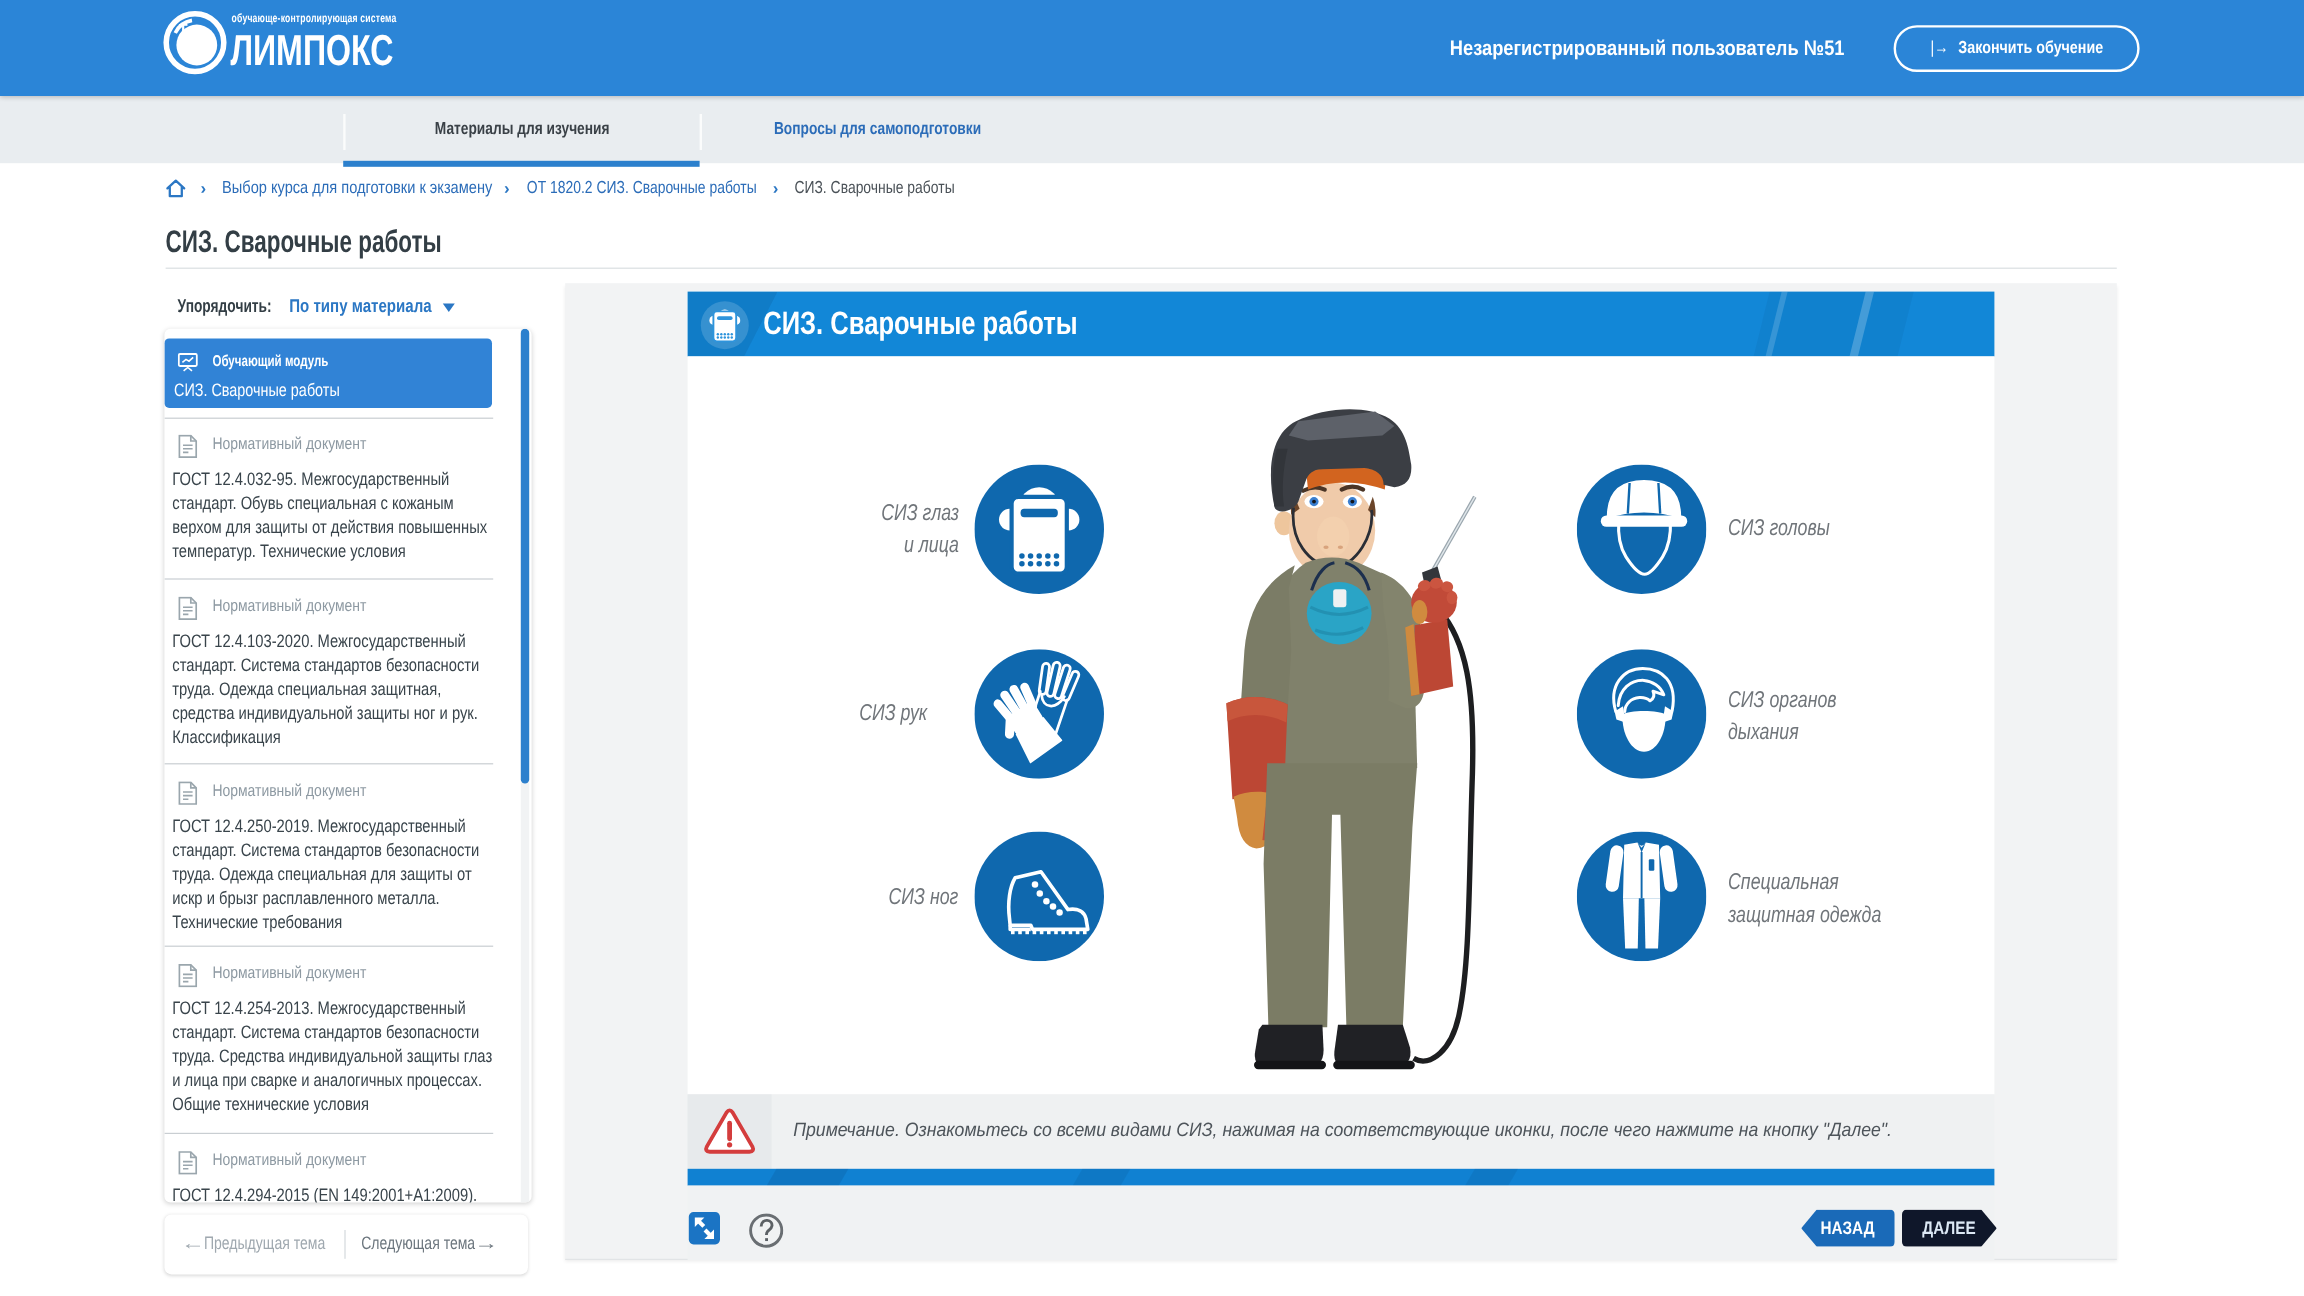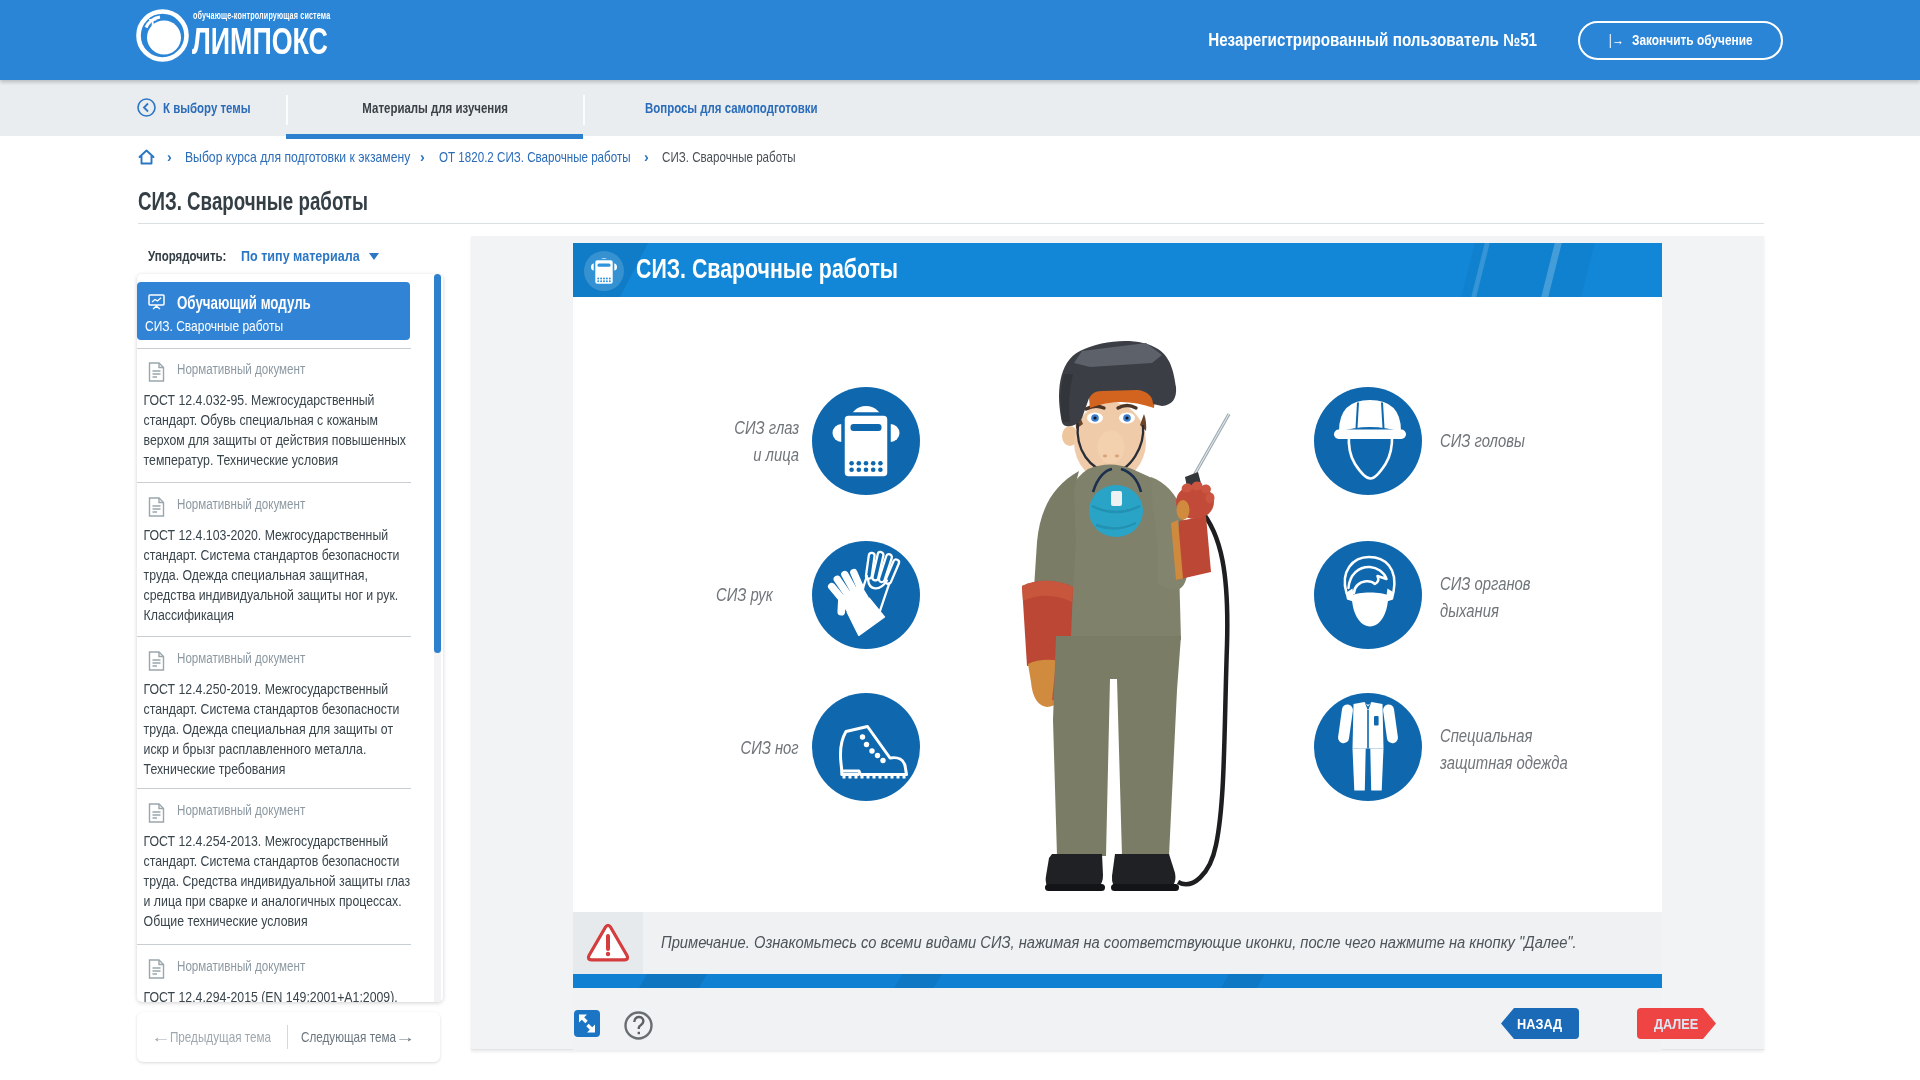--- a/index.html
+++ b/index.html
@@ -101,21 +101,21 @@
 #prog .d2 { position:absolute; left:325px; width:40px; height:14px; background:rgba(0,20,50,.08); transform:skewX(-30deg); }
 #prog .d3 { position:absolute; left:652px; width:36px; height:14px; background:rgba(0,20,50,.08); transform:skewX(-30deg); }
 #pfoot { position:absolute; left:0; top:745px; width:1089px; height:62px; background:#f0f2f3; }
 #fsbtn { position:absolute; left:1px; top:22px; width:26px; height:27px; background:#1b74c4;
   border-radius:4px; }
 #helpbtn { position:absolute; left:51px; top:23px; width:29px; height:29px; }
 .pbtn { position:absolute; top:20px; height:31px; color:#fff; font-size:15px;
   font-weight:bold; text-align:center; line-height:31px; border-radius:4px; }
 #btn-back { left:928px; width:78px; background:#1a6ab8;
   clip-path:polygon(13px 0, 100% 0, 100% 100%, 13px 100%, 0 50%); }
-#btn-next { left:1064px; width:79px; background:#ef4444; color:#dce8f4;
+#btn-next { left:1012px; width:79px; background:#0f172a; color:#dce8f4;
   clip-path:polygon(0 0, calc(100% - 13px) 0, 100% 50%, calc(100% - 13px) 100%, 0 100%); }
 </style>
 </head>
 <body>
 
 <div id="hdr">
   <svg class="abs" style="left:134px;top:7px" width="57" height="57" viewBox="0 0 57 57">
     <circle cx="28.5" cy="28.5" r="24" fill="none" stroke="#fff" stroke-width="4.6"></circle>
     <circle cx="30" cy="30.5" r="17" fill="#fff"></circle>
     <path d="M12,20.5 A19 19 0 0 1 26,10" fill="none" stroke="#fff" stroke-width="3"></path>
@@ -123,24 +123,20 @@
   </svg>
   <div id="logo-sub"><span class="cx" style="transform:scaleX(.72)">обучающе-контролирующая система</span></div>
   <div id="logo-big"><span class="cx" style="transform:scaleX(.745)">ЛИМПОКС</span></div>
   <div id="user"><span class="cxr" style="transform:scaleX(.87)">Незарегистрированный пользователь №51</span></div>
   <div id="finish"><span class="cxc" style="transform:scaleX(.82)"><span style="font-weight:normal;margin-right:10px">|→</span>Закончить обучение</span></div>
 </div>
 
 <div id="tabs">
   <div class="sep" style="left:286px"></div>
   <div class="sep" style="left:583px"></div>
-  <div id="tab1"><svg width="19" height="19" viewBox="0 0 19 19" style="vertical-align:-4px;margin-right:7px">
-        <circle cx="9.5" cy="9.5" r="8.5" fill="none" stroke="#2b77c4" stroke-width="1.6"></circle>
-        <path d="M11,5.5 L7,9.5 L11,13.5" fill="none" stroke="#2b77c4" stroke-width="1.8"></path>
-      </svg><span class="cx" style="transform:scaleX(.79);vertical-align:top">К выбору темы</span></div>
   <div id="tab3"><span class="cxc" style="transform:scaleX(.79)">Вопросы для самоподготовки</span></div>
   <div id="tab2"><span class="cxc" style="transform:scaleX(.79)">Материалы для изучения</span></div>
 </div>
 <div id="tabline"></div>
 
 <div id="crumbs">
   <svg class="abs" style="left:1px;top:13px" width="17" height="16" viewBox="0 0 17 16">
       <path d="M1.5,8 L8.5,1.5 L15.5,8 M3.5,7 L3.5,14.5 L13.5,14.5 L13.5,7" fill="none" stroke="#2b77c4" stroke-width="1.9" stroke-linecap="round" stroke-linejoin="round"></path>
     </svg>
   <span class="chev abs" style="left:30px">›</span>
@@ -155,21 +151,21 @@
 
 <div id="sortrow"><b class="cx" style="transform:scaleX(.74)">Упорядочить:</b><span class="dd abs" style="left:93px;top:0"><span class="cx" style="transform:scaleX(.81)">По типу материала</span></span><span class="tri abs" style="left:211px;top:6px"></span></div>
 
 <div id="sidebar">
   <div id="sb-active">
     <svg class="abs" style="left:11px;top:12px" width="17" height="16" viewBox="0 0 17 16">
         <rect x="1" y="1" width="15" height="10" rx="1" fill="none" stroke="#fff" stroke-width="1.5"></rect>
         <path d="M4,8 L7,5.5 L9.5,7 L13,3.8" fill="none" stroke="#fff" stroke-width="1.3"></path>
         <path d="M8.5,11 L8.5,13 M5,15 L8.5,12.2 L12,15" fill="none" stroke="#fff" stroke-width="1.3"></path>
       </svg>
-    <div class="abs" style="left:40px;top:11px;font-size:18px;font-weight:bold"><span class="cx" style="transform:scaleX(.74)">Обучающий модуль</span></div>
+    <div class="abs" style="left:40px;top:11px;font-size:13px;font-weight:bold"><span class="cx" style="transform:scaleX(.74)">Обучающий модуль</span></div>
     <div class="abs" style="left:8px;top:35px;font-size:15px"><span class="cx" style="transform:scaleX(.80)">СИЗ. Сварочные работы</span></div>
   </div>
   <div class="sb-sep" style="top:74px"></div>
   <div class="sb-item" style="top:87px">
     <div class="sb-head" style="padding-left:11px"><svg width="17" height="20" viewBox="0 0 17 20">
           <path d="M1.5,1 L11,1 L15.5,5.5 L15.5,19 L1.5,19 Z" fill="none" stroke="#9aa6ad" stroke-width="1.4"></path>
           <path d="M11,1 L11,5.5 L15.5,5.5" fill="none" stroke="#9aa6ad" stroke-width="1.4"></path>
           <path d="M4.5,9 H12.5 M4.5,12 H12.5 M4.5,15 H9" stroke="#9aa6ad" stroke-width="1.3"></path>
         </svg><span class="cx" style="margin-left:12px;vertical-align:4px;transform:scaleX(.83)">Нормативный документ</span></div>
     <div class="sb-text" style="padding-left:8px;margin-top:8px">ГОСТ 12.4.032-95. Межгосударственный<br>стандарт. Обувь специальная с кожаным<br>верхом для защиты от действия повышенных<br>температур. Технические условия</div>

